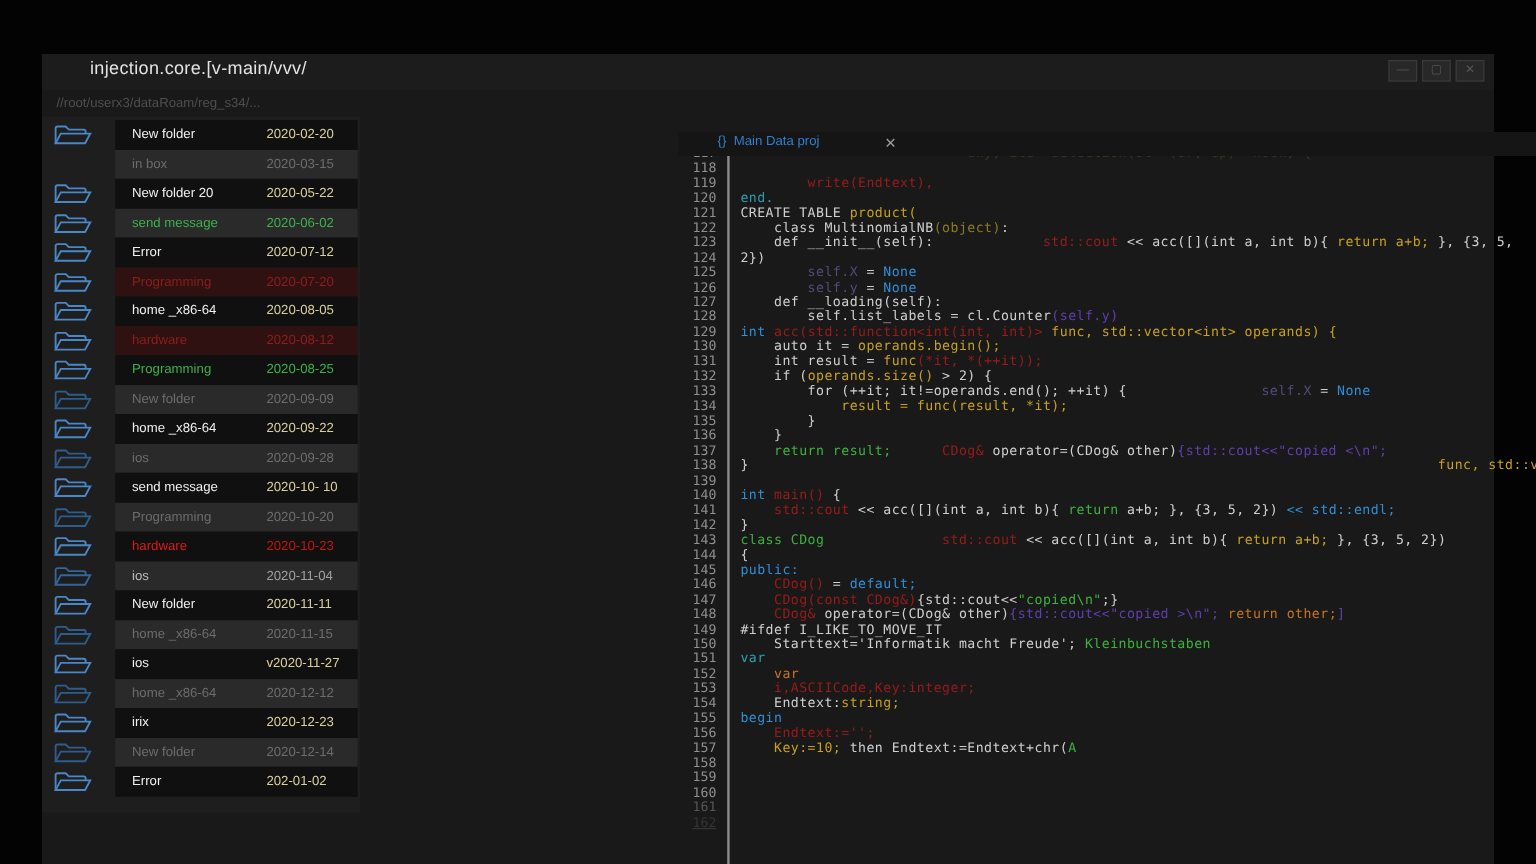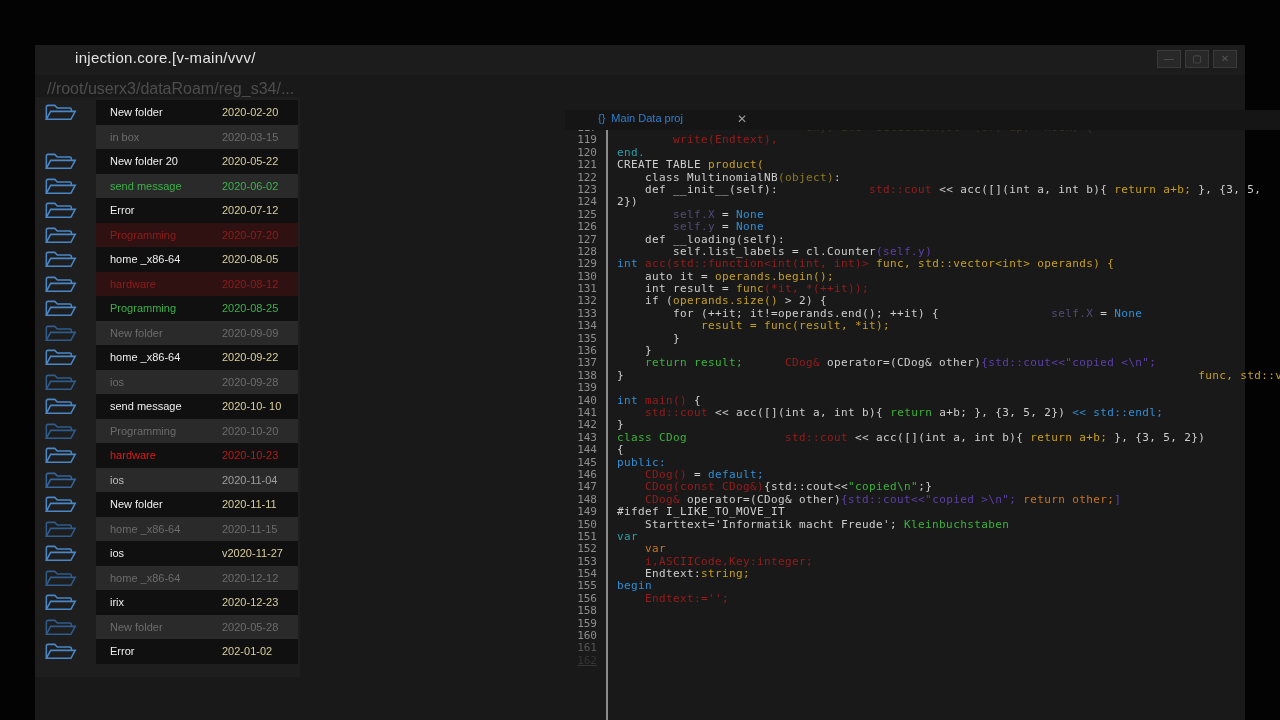--- a/index.html
+++ b/index.html
@@ -8,21 +8,21 @@
   #window { position:absolute; left:35px; top:45px; width:1210px; height:675px; background:#191919; }
 
   
   #titlebar { position:absolute; left:0; top:0; width:100%; height:30px; background:#1c1c1c;padding-left:47px; }
   #title { position:absolute; left:40px; top:4px; font-size:15px; color:#e3e3e3; letter-spacing:.3px; }
   #wincontrols { position:absolute; right:8px; top:5px; display:flex; gap:4px; }
   .wbtn { width:24px; height:18px; background:#282828; border:1px solid #3a3a3a; color:#575757;
           font-size:10px; line-height:16px; text-align:center; }
 
   
-  #path { position:absolute; left:12px; top:35px; font-size:16px; color:#4e4e4e; }
+  #path { position:absolute; left:12px; top:35px; font-size:11px; color:#4e4e4e; }
 
   
   #tabbar { position:absolute; left:265px; top:35px; width:945px; height:20px; background:#151515; z-index:5; }
   #tab { position:absolute; left:33px; top:2px; display:flex; align-items:center; gap:6px;
          font-size:11px; color:#2f7fd0; }
   #tab .braces { font-size:11px; }
   #tabclose { position:absolute; left:172px; top:2px; color:#9a9a9a; font-size:12px; cursor:default; }
 
   
   #sidebar { position:absolute; left:0; top:52px; width:265px; height:580px; background:#1e1e1e; }
@@ -238,21 +238,21 @@
             </svg></span>
           <span class="nm">irix</span>
           <span class="dt">2020-12-23</span>
         </div>
         <div class="srow even tone-dim">
           <span class="ficon"><svg viewBox="0 0 38 24" width="36" height="22">
               <path d="M3 20 V6.6 q0-1.8 1.8-1.8 h7.4 l2.8 2.8 h13.6 q1.7 0 1.7 1.7 v2.1"></path>
               <path d="M3 20 l4.7-8.7 h26.8 l-4.7 8.7 z"></path>
             </svg></span>
           <span class="nm">New folder</span>
-          <span class="dt">2020-05-28</span>
+          <span class="dt">2020-12-14</span>
         </div>
         <div class="srow odd tone-bright">
           <span class="ficon"><svg viewBox="0 0 38 24" width="36" height="22">
               <path d="M3 20 V6.6 q0-1.8 1.8-1.8 h7.4 l2.8 2.8 h13.6 q1.7 0 1.7 1.7 v2.1"></path>
               <path d="M3 20 l4.7-8.7 h26.8 l-4.7 8.7 z"></path>
             </svg></span>
           <span class="nm">Error</span>
           <span class="dt">202-01-02</span>
         </div>
       </div>
@@ -261,20 +261,21 @@
   <div id="editor">
     <div id="tabbar">
       <div id="tab">
         <span class="braces">{}</span>
         <span>Main Data proj</span>
       </div>
       <span id="tabclose">✕</span>
     </div>
     <div id="lines">
         <div class="cl"><span class="ln">117</span><span class="ct"><span class="f">                           uny, ite  selection(ot  (or, up)  hock, {</span></span></div>
+        <div class="cl"><span class="ln">118</span><span class="ct"></span></div>
         <div class="cl"><span class="ln">119</span><span class="ct"><span class="r">        write(Endtext),</span></span></div>
         <div class="cl"><span class="ln">120</span><span class="ct"><span class="t">end.</span></span></div>
         <div class="cl"><span class="ln">121</span><span class="ct"><span class="w">CREATE TABLE </span><span class="y">product(</span></span></div>
         <div class="cl"><span class="ln">122</span><span class="ct"><span class="w">    class MultinomialNB</span><span class="e">(object)</span><span class="w">:</span></span></div>
         <div class="cl"><span class="ln">123</span><span class="ct"><span class="w">    def __init__(self):             </span><span class="r">std::cout </span><span class="w">&lt;&lt; acc([](int a, int b){ </span><span class="y">return a+b; </span><span class="w">}, {3, 5,</span></span></div>
         <div class="cl"><span class="ln">124</span><span class="ct"><span class="w">2})</span></span></div>
         <div class="cl"><span class="ln">125</span><span class="ct"><span class="v">        self.X</span><span class="w"> = </span><span class="b">None</span></span></div>
         <div class="cl"><span class="ln">126</span><span class="ct"><span class="v">        self.y</span><span class="w"> = </span><span class="b">None</span></span></div>
         <div class="cl"><span class="ln">127</span><span class="ct"><span class="w">    def __loading(self):</span></span></div>
         <div class="cl"><span class="ln">128</span><span class="ct"><span class="w">        self.list_labels = cl.Counter</span><span class="p">(self.y)</span></span></div>
@@ -299,20 +300,21 @@
         <div class="cl"><span class="ln">147</span><span class="ct"><span class="r">    CDog(const CDog&amp;)</span><span class="w">{std::cout&lt;&lt;</span><span class="g">"copied\n"</span><span class="w">;}</span></span></div>
         <div class="cl"><span class="ln">148</span><span class="ct"><span class="r">    CDog&amp; </span><span class="w">operator=(CDog&amp; other)</span><span class="p">{std::cout&lt;&lt;"copied &gt;\n"; </span><span class="o">return other;</span><span class="p">]</span></span></div>
         <div class="cl"><span class="ln">149</span><span class="ct"><span class="w">#ifdef I_LIKE_TO_MOVE_IT</span></span></div>
         <div class="cl"><span class="ln">150</span><span class="ct"><span class="w">    Starttext='Informatik macht Freude'; </span><span class="g">Kleinbuchstaben</span></span></div>
         <div class="cl"><span class="ln">151</span><span class="ct"><span class="t">var</span></span></div>
         <div class="cl"><span class="ln">152</span><span class="ct"><span class="o">    var</span></span></div>
         <div class="cl"><span class="ln">153</span><span class="ct"><span class="r">    i,ASCIICode,Key:integer;</span></span></div>
         <div class="cl"><span class="ln">154</span><span class="ct"><span class="w">    Endtext:</span><span class="y">string;</span></span></div>
         <div class="cl"><span class="ln">155</span><span class="ct"><span class="b">begin</span></span></div>
         <div class="cl"><span class="ln">156</span><span class="ct"><span class="r">    Endtext:='';</span></span></div>
+        <div class="cl"><span class="ln">157</span><span class="ct"><span class="y">    Key:=10;</span><span class="w"> then Endtext:=Endtext+chr(</span><span class="g">A</span></span></div>
         <div class="cl"><span class="ln">158</span><span class="ct"></span></div>
         <div class="cl"><span class="ln">159</span><span class="ct"></span></div>
         <div class="cl"><span class="ln">160</span><span class="ct"></span></div>
         <div class="cl"><span class="ln dim1">161</span><span class="ct"></span></div>
         <div class="cl"><span class="ln dim2">162</span><span class="ct"></span></div>
       </div>
     <div id="gutterline"></div>
   </div>
 
 </div>

